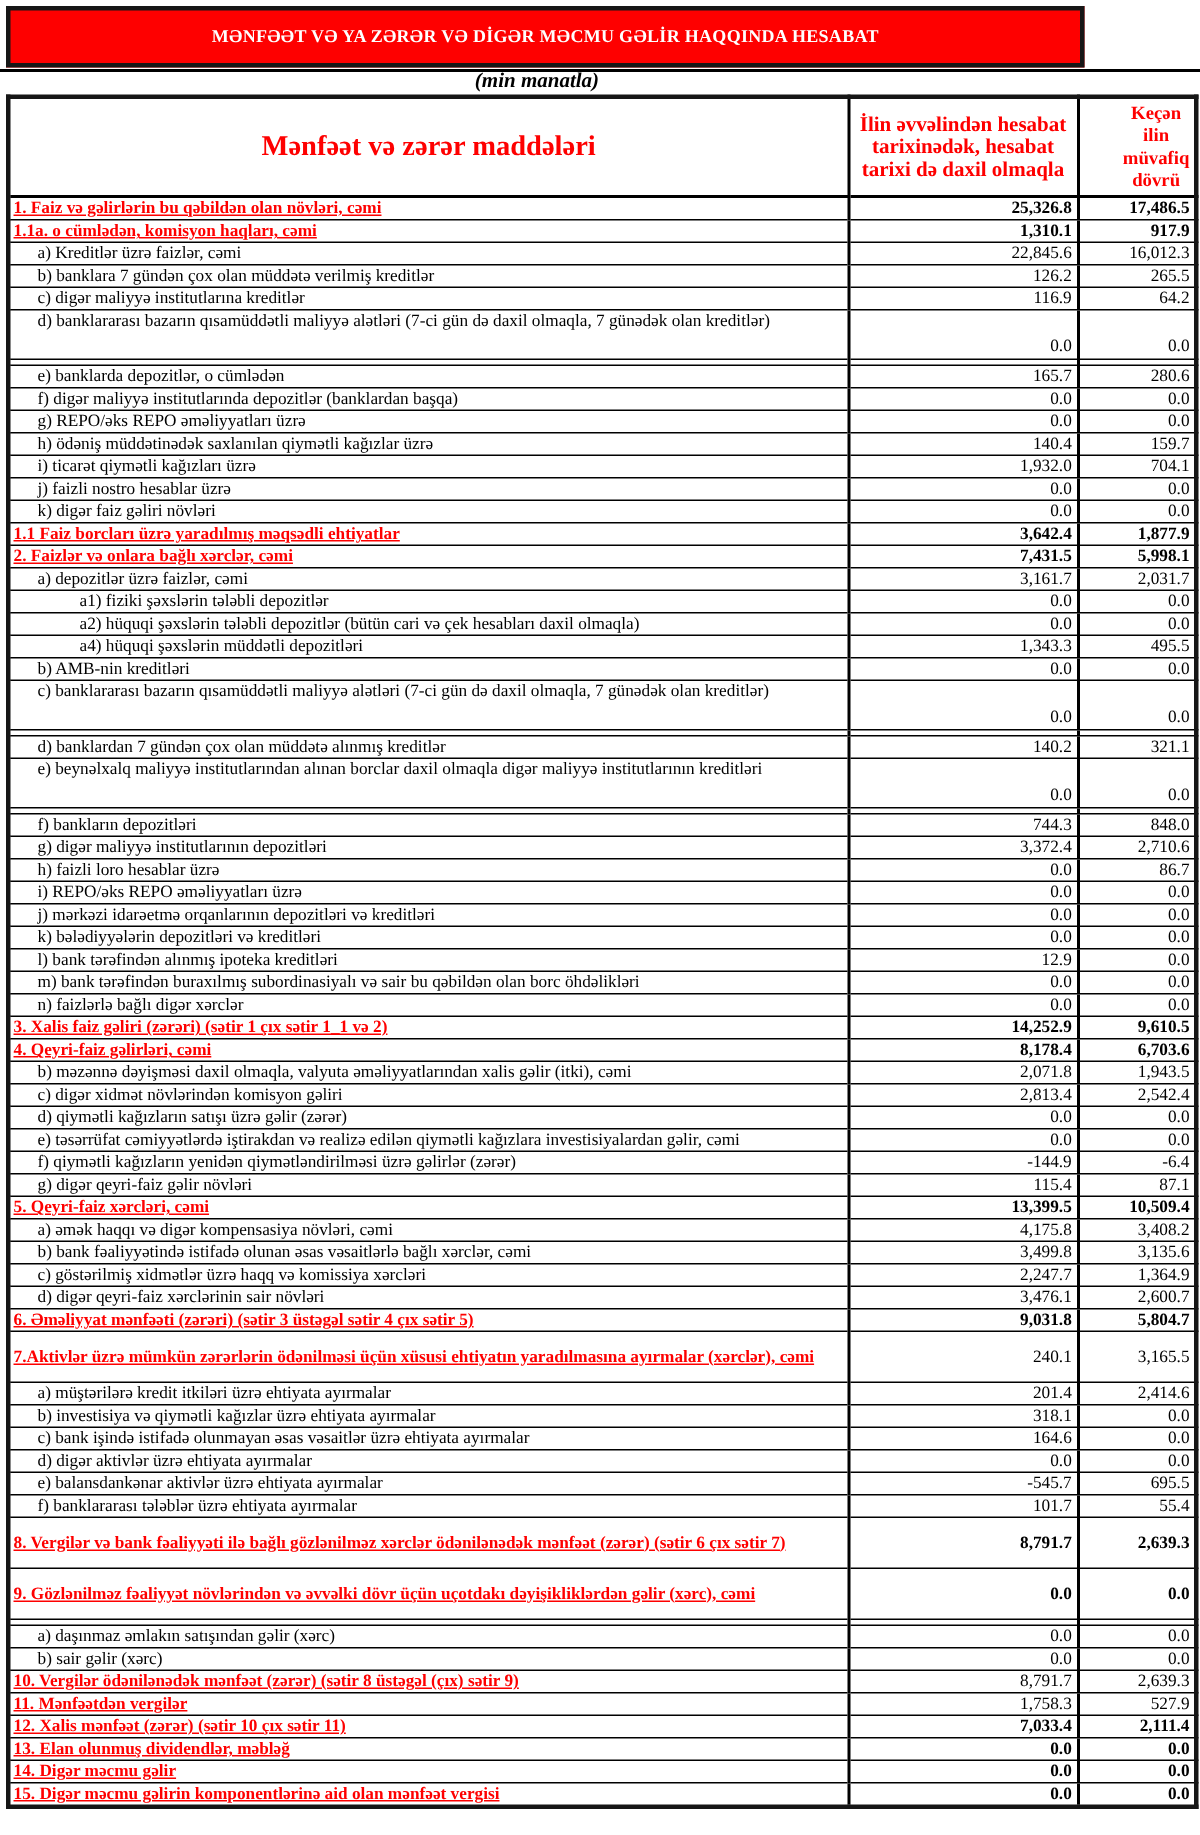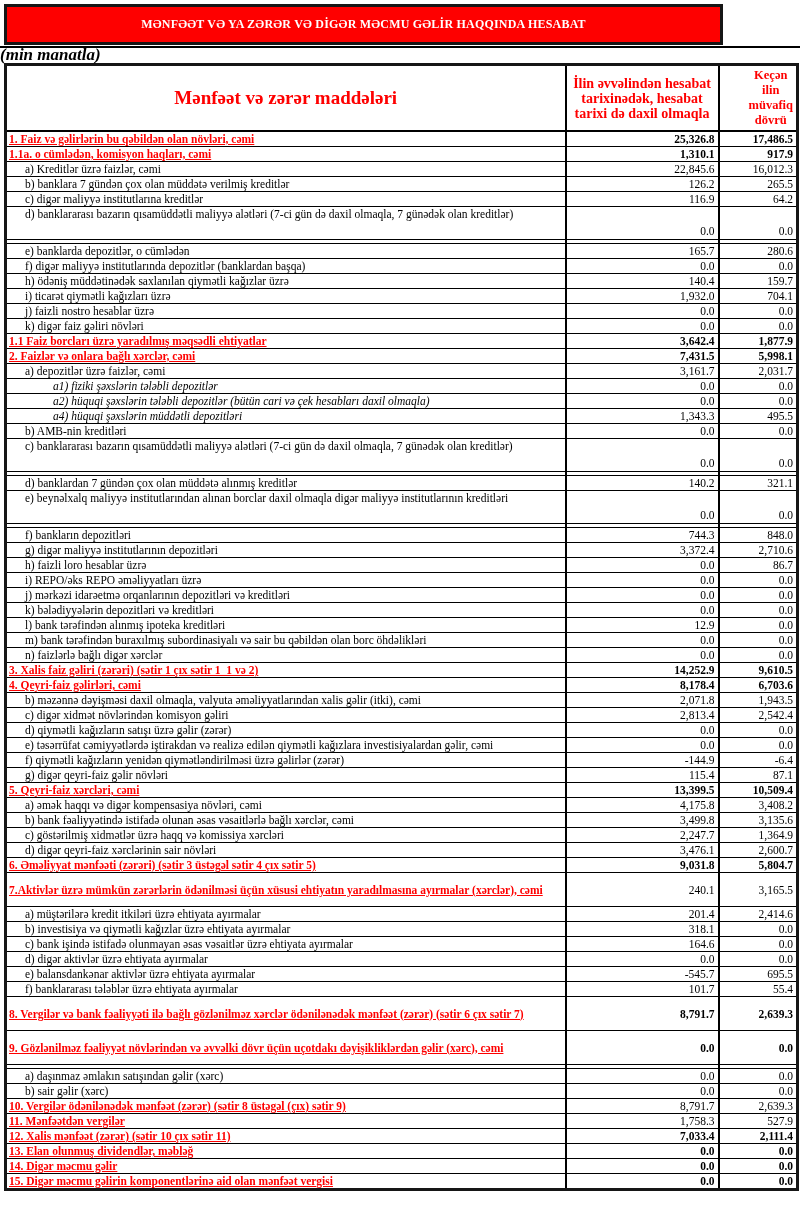--- a/index.html
+++ b/index.html
@@ -20,23 +20,23 @@
     color:#ffffff;
     text-align:center;
     font-weight:bold;
     font-size:12px;
     line-height:21px;
     padding:7px 4px;
     letter-spacing:.2px;
   }
   .rule{border-bottom:2px solid #000;margin-top:1px;width:800px;}
   .unit-note{
-    text-align:left;
+    text-align:center;
     padding:1px 84px 1px 0;
-    font-size:17px;
+    font-size:14px;
     font-style:italic;
     font-weight:bold;
     line-height:12px;
   }
 
   
   table.report{
     border-collapse:collapse;
     table-layout:fixed;
     width:792px;
@@ -68,21 +68,21 @@
     padding:1px 2px;
     vertical-align:middle;
     overflow:hidden;
   }
   td.lab{text-align:left;}
   td.num{text-align:right;padding-right:3px;white-space:nowrap;}
   td.v1{border-left:2px solid #000;border-right:2px solid #000;}
 
   tr.section td.lab{color:#fe0000;font-weight:bold;text-decoration:underline;}
   tr.item td.lab{padding-left:18px;}
-  tr.subitem td.lab{padding-left:46px;font-style:italic;}
+  tr.subitem td.lab{padding-left:46px;}
   td.boldnum{font-weight:bold;}
 
   tr.tall-item{height:33px;}
   tr.tall-item td.lab{vertical-align:top;}
   tr.tall-item td.num{vertical-align:bottom;padding-bottom:2px;}
 
   tr.tall-section{height:34px;}
   tr.tall-section td.lab{vertical-align:middle;}
   tr.tall-section td.num{vertical-align:middle;}
 
@@ -154,20 +154,25 @@
           <td class="lab">e) banklarda depozitlər, o cümlədən</td>
           <td class="num v1">165.7</td>
           <td class="num v2">280.6</td>
         </tr>
         <tr class="item">
           <td class="lab">f) digər maliyyə institutlarında depozitlər (banklardan başqa)</td>
           <td class="num v1">0.0</td>
           <td class="num v2">0.0</td>
         </tr>
         <tr class="item">
+          <td class="lab">g) REPO/əks REPO əməliyyatları üzrə</td>
+          <td class="num v1">0.0</td>
+          <td class="num v2">0.0</td>
+        </tr>
+        <tr class="item">
           <td class="lab">h) ödəniş müddətinədək saxlanılan qiymətli kağızlar üzrə</td>
           <td class="num v1">140.4</td>
           <td class="num v2">159.7</td>
         </tr>
         <tr class="item">
           <td class="lab">i) ticarət qiymətli kağızları üzrə</td>
           <td class="num v1">1,932.0</td>
           <td class="num v2">704.1</td>
         </tr>
         <tr class="item">

